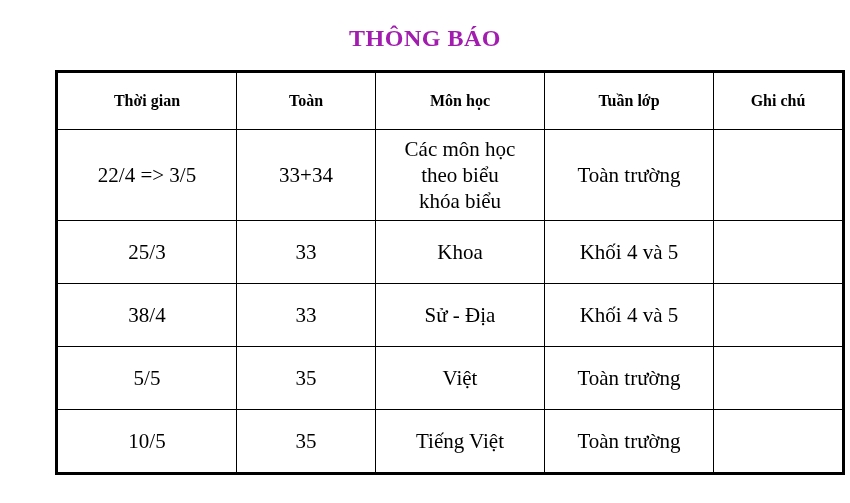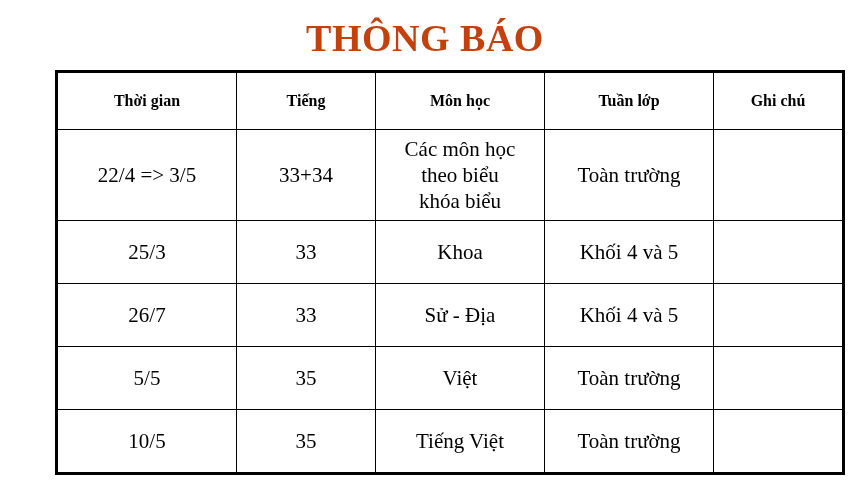--- a/index.html
+++ b/index.html
@@ -20,24 +20,24 @@
     position: relative;
     box-sizing: border-box;
   }
   .title-block {
     text-align: center;
     padding-top: 18px;
   }
   .title-line {
     font-family: "Liberation Serif", serif;
     font-weight: bold;
-    font-size: 38px;
+    font-size: 24px;
     letter-spacing: 0.5px;
     line-height: 40px;
-    color: #c2410c;
+    color: #a21caf;
   }
   .table-wrap {
     margin: 12px auto 0 auto;
     width: 740px;
   }
   table.schedule {
     width: 740px;
     border-collapse: collapse;
     border: 3px solid #000000;
     table-layout: fixed;
@@ -80,21 +80,21 @@
 
   <div class="title-block">
     <div class="title-line">THÔNG BÁO</div>
   </div>
 
   <div class="table-wrap">
     <table class="schedule">
       <thead>
         <tr>
           <th class="col-1">Thời gian</th>
-          <th class="col-2">Tiếng</th>
+          <th class="col-2">Toàn</th>
           <th class="col-3">Môn học</th>
           <th class="col-4">Tuần lớp</th>
           <th class="col-5">Ghi chú</th>
         </tr>
       </thead>
       <tbody>
 
         <tr>
           <td class="col-1">22/4 =&gt; 3/5</td>
           <td class="col-2">33+34</td>
@@ -109,21 +109,21 @@
 
         <tr>
           <td class="col-1">25/3</td>
           <td class="col-2">33</td>
           <td class="col-3">Khoa</td>
           <td class="col-4">Khối 4 và 5</td>
           <td class="col-5"></td>
         </tr>
 
         <tr>
-          <td class="col-1">26/7</td>
+          <td class="col-1">38/4</td>
           <td class="col-2">33</td>
           <td class="col-3">Sử - Địa</td>
           <td class="col-4">Khối 4 và 5</td>
           <td class="col-5"></td>
         </tr>
 
         <tr>
           <td class="col-1">5/5</td>
           <td class="col-2">35</td>
           <td class="col-3 accent">Việt</td>

